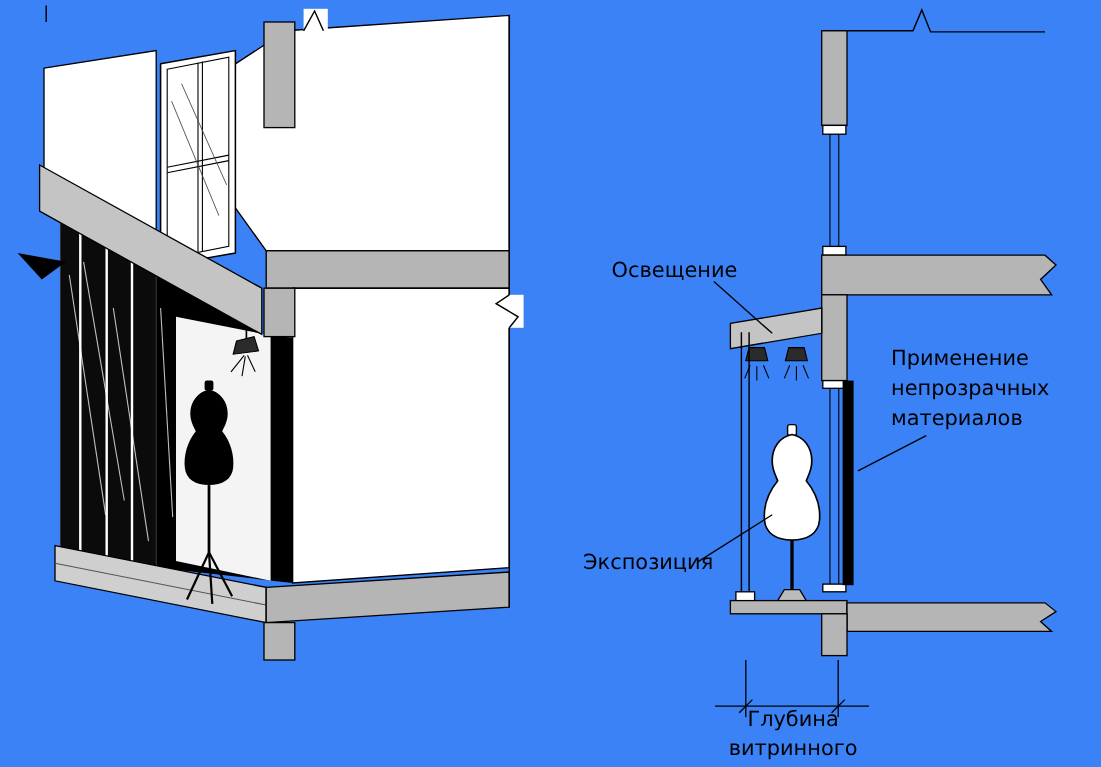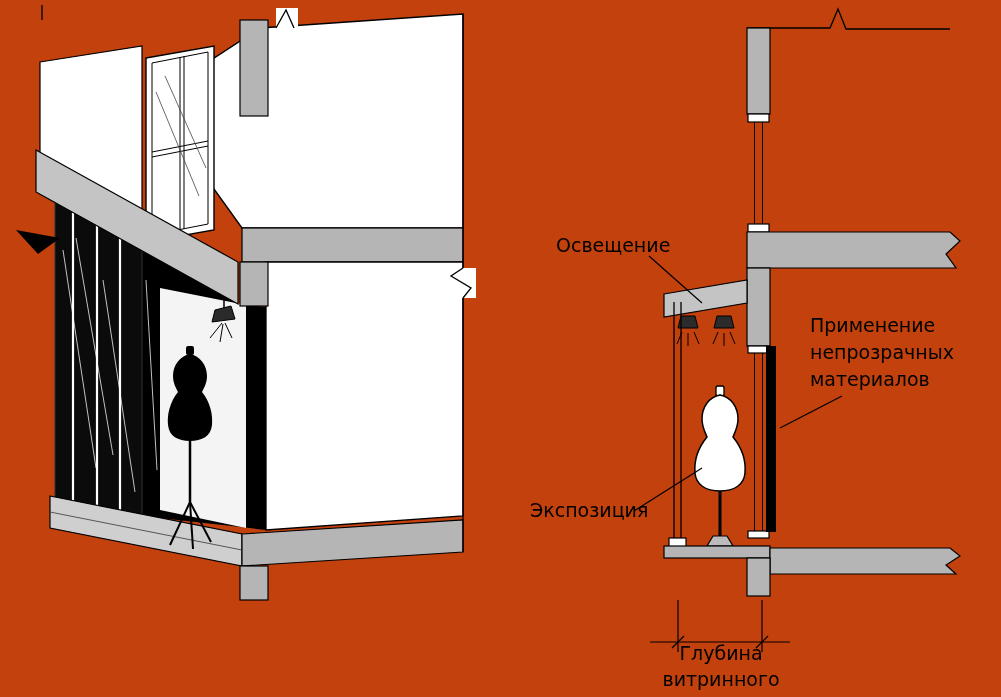--- a/index.html
+++ b/index.html
@@ -1,17 +1,17 @@
 <!DOCTYPE html>
 <html style="--slab_gray: #b5b5b5; --canopy_gray: #c4c4c4; --base_gray: #cfcfcf; --panel_black: #000000; --glow_white: #f4f4f4; --tile_line: #9a9a9a; --fixture_dark: #2b2b2b; --line_black: #000000; --background: #ffffff;"><head>
 <meta charset="utf-8">
 <style>
   html,body{margin:0;padding:0;background:#fff;}
   body{width:1001px;height:697px;overflow:hidden;}
-  .figure{position:relative;width:1001px;height:697px;background:#c2410c;text-align:right;}
+  .figure{position:relative;width:1001px;height:697px;background:#3b82f6;text-align:right;}
   svg{display:block;}
   text{font-family:"DejaVu Sans","Liberation Sans",sans-serif;font-size:19px;fill:#000;}
   .ol{fill:none;stroke:#000;stroke-width:1.3;}
   .thin{fill:none;stroke:#000;stroke-width:1;}
   .fill-slab{fill:var(--slab_gray);stroke:#000;stroke-width:1.2;}
   .fill-canopy{fill:var(--canopy_gray);stroke:#000;stroke-width:1.2;}
   .fill-base{fill:var(--base_gray);stroke:#000;stroke-width:1.2;}
   .fill-black{fill:var(--panel_black);}
   .fill-white{fill:#fff;stroke:#000;stroke-width:1.2;}
   .fill-glow{fill:var(--glow_white);}

